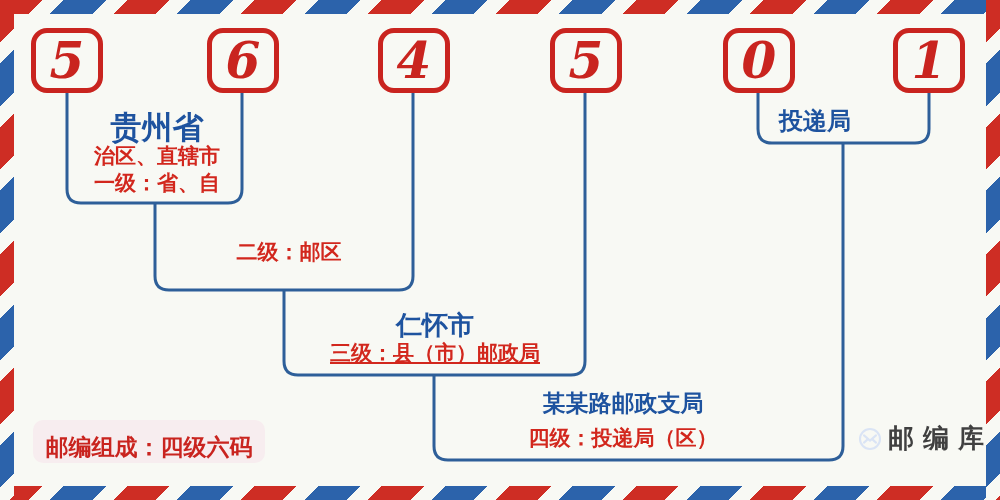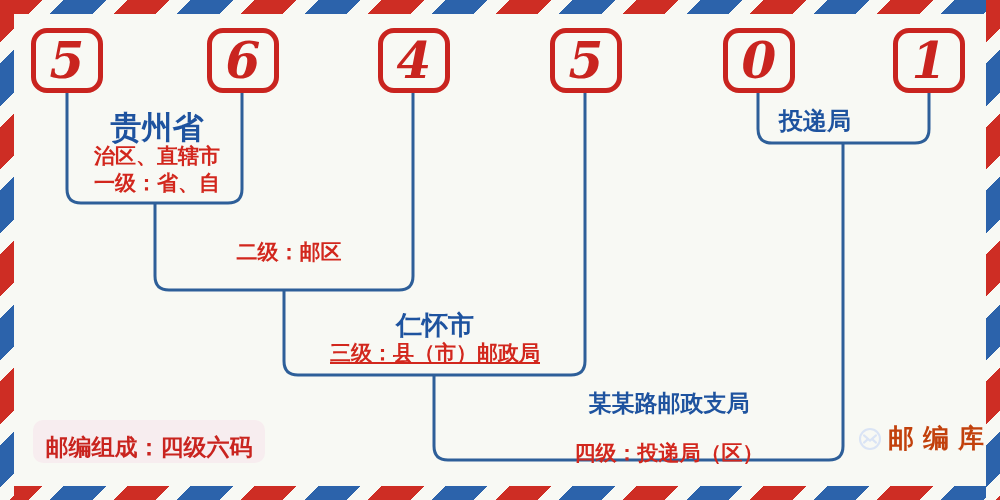--- a/index.html
+++ b/index.html
@@ -48,41 +48,41 @@
     color:#d2271d;
   }
   .lv1{left:157px;top:112px;}
   .lv1 .title{font-size:31px;line-height:30px;}
   .lv1 .desc{font-size:21px;line-height:27px;}
   .lv2{left:289px;top:240px;}
   .lv2 .desc{font-size:21px;line-height:24px;}
   .lv3{left:435px;top:310px;}
   .lv3 .title{font-size:26px;line-height:30px;}
   .lv3 .desc{font-size:21px;line-height:26px;text-decoration:underline;}
-  .lv4{left:669px;top:390px;}
+  .lv4{left:623px;top:390px;}
   .lv4 .title{font-size:23px;line-height:26px;}
-  .lv4 .desc{font-size:21px;line-height:26px;margin-top:24px;}
+  .lv4 .desc{font-size:21px;line-height:26px;margin-top:9px;}
   .lv5{left:815px;top:108px;}
   .lv5 .title{font-size:24px;line-height:26px;}
 
   
   .badge{
     position:absolute;left:33px;top:420px;width:232px;height:43px;
     background:#f7edef;border-radius:10px;
     display:flex;align-items:flex-end;justify-content:center;
     font-family:"DejaVu Serif", serif;font-weight:bold;font-size:23px;
     color:#c9241f;white-space:nowrap;
   }
 
   
   .logo{position:absolute;left:858px;top:421px;width:135px;}
   .logo-row{display:flex;align-items:center;}
   .logo-brand{
     font-family:"DejaVu Serif", serif;font-weight:bold;font-size:26px;
-    color:#c2410c;letter-spacing:9px;margin-left:6px;white-space:nowrap;
+    color:#404040;letter-spacing:9px;margin-left:6px;white-space:nowrap;
   }
   .logo-url{
     font-family:"Liberation Sans", sans-serif;font-size:13px;
     color:#cddcf2;margin-top:1px;white-space:nowrap;
   }
 </style>
 </head>
 <body>
 
 <div class="stage">

